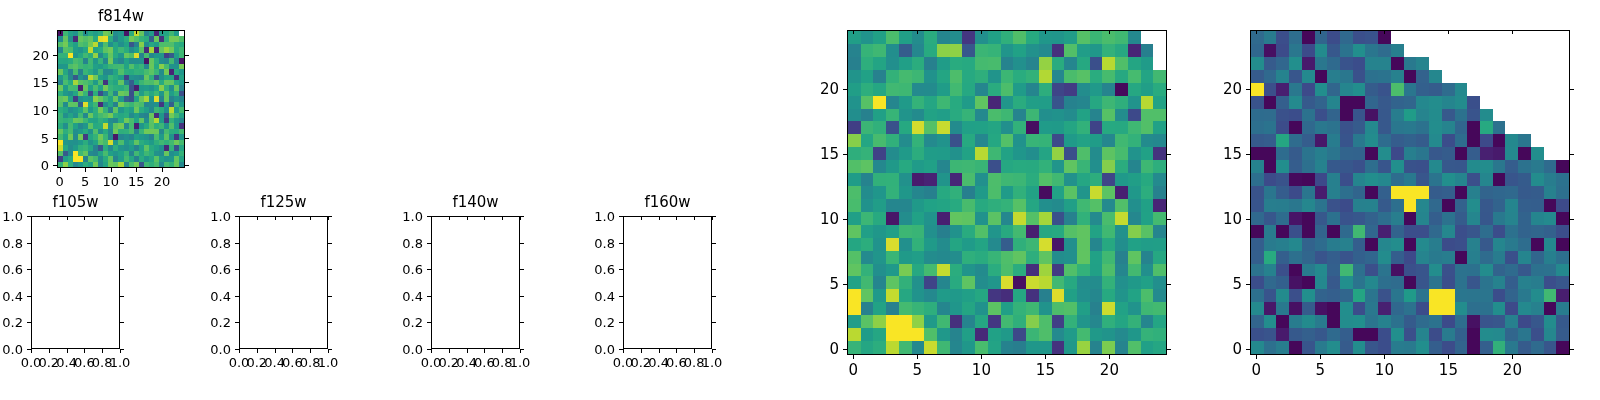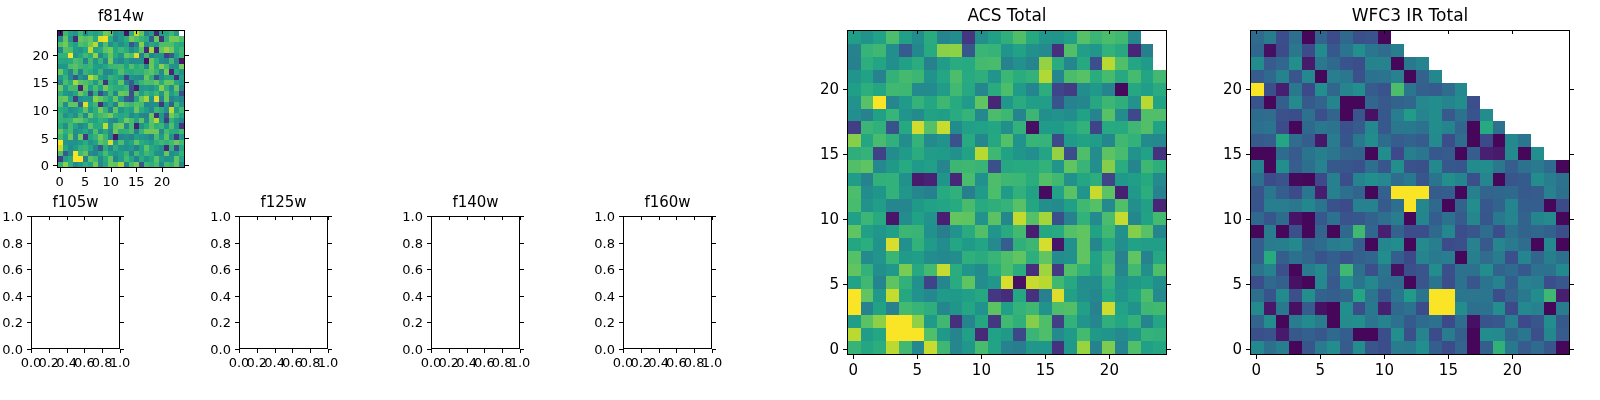--- a/index.html
+++ b/index.html
@@ -841,21 +841,20 @@
       <div class="tick" style="left: 89px; top: 269.2px; width: 4px; height: 1px;"></div>
       <div class="tlab ylab" style="left: -8px; width: 60px; margin-left: -60px; top: 269.2px; font-size: 13px;">0.6</div>
       <div class="tick" style="left: -4px; top: 242.6px; width: 4px; height: 1px;"></div>
       <div class="tick" style="left: 89px; top: 242.6px; width: 4px; height: 1px;"></div>
       <div class="tlab ylab" style="left: -8px; width: 60px; margin-left: -60px; top: 242.6px; font-size: 13px;">0.8</div>
       <div class="tick" style="left: -4px; top: 216px; width: 4px; height: 1px;"></div>
       <div class="tick" style="left: 89px; top: 216px; width: 4px; height: 1px;"></div>
       <div class="tlab ylab" style="left: -8px; width: 60px; margin-left: -60px; top: 216px; font-size: 13px;">1.0</div>
     </div>
     <div class="panel" style="left: 847px; top: 0px; width: 320px; height: 400px;">
-      <div class="ptitle" style="top: 5px; font-size: 17px;">ACS Total</div>
       <div class="frame" style="left: 0px; top: 30px; width: 320px; height: 325px;">
         <div class="hm" style="grid-template-columns: repeat(25, 1fr); grid-template-rows: repeat(25, 1fr);">
           <div class="cell" style="background: rgb(33, 158, 135);"></div>
           <div class="cell" style="background: rgb(33, 147, 140);"></div>
           <div class="cell" style="background: rgb(33, 161, 134);"></div>
           <div class="cell" style="background: rgb(75, 189, 108);"></div>
           <div class="cell" style="background: rgb(33, 159, 135);"></div>
           <div class="cell" style="background: rgb(35, 140, 141);"></div>
           <div class="cell" style="background: rgb(42, 171, 127);"></div>
           <div class="cell" style="background: rgb(37, 133, 142);"></div>
@@ -1503,21 +1502,20 @@
       <div class="tick" style="left: 320px; top: 218.5px; width: 4px; height: 1px;"></div>
       <div class="tlab ylab" style="left: -8px; width: 60px; margin-left: -60px; top: 218.5px; font-size: 15px;">10</div>
       <div class="tick" style="left: -4px; top: 153.5px; width: 4px; height: 1px;"></div>
       <div class="tick" style="left: 320px; top: 153.5px; width: 4px; height: 1px;"></div>
       <div class="tlab ylab" style="left: -8px; width: 60px; margin-left: -60px; top: 153.5px; font-size: 15px;">15</div>
       <div class="tick" style="left: -4px; top: 88.5px; width: 4px; height: 1px;"></div>
       <div class="tick" style="left: 320px; top: 88.5px; width: 4px; height: 1px;"></div>
       <div class="tlab ylab" style="left: -8px; width: 60px; margin-left: -60px; top: 88.5px; font-size: 15px;">20</div>
     </div>
     <div class="panel" style="left: 1250px; top: 0px; width: 320px; height: 400px;">
-      <div class="ptitle" style="top: 5px; font-size: 17px;">WFC3 IR Total</div>
       <div class="frame" style="left: 0px; top: 30px; width: 320px; height: 325px;">
         <div class="hm" style="grid-template-columns: repeat(25, 1fr); grid-template-rows: repeat(25, 1fr);">
           <div class="cell" style="background: rgb(48, 106, 142);"></div>
           <div class="cell" style="background: rgb(41, 123, 142);"></div>
           <div class="cell" style="background: rgb(59, 78, 139);"></div>
           <div class="cell" style="background: rgb(46, 110, 142);"></div>
           <div class="cell" style="background: rgb(70, 7, 90);"></div>
           <div class="cell" style="background: rgb(49, 101, 141);"></div>
           <div class="cell" style="background: rgb(60, 76, 138);"></div>
           <div class="cell" style="background: rgb(48, 105, 142);"></div>

